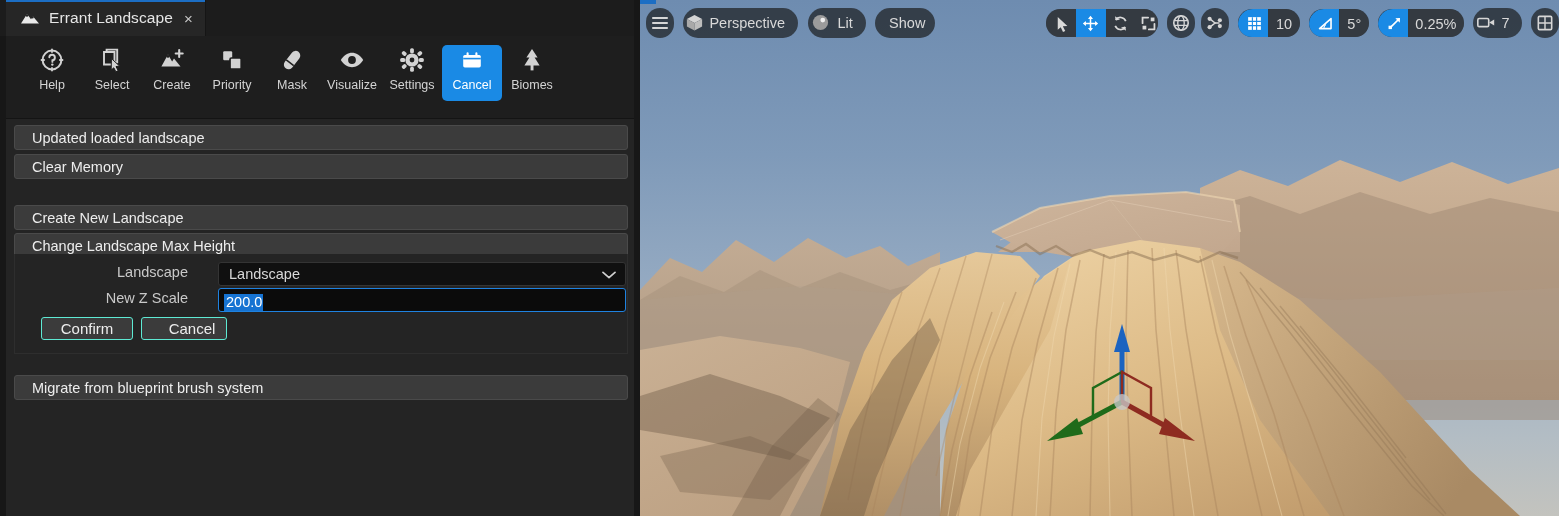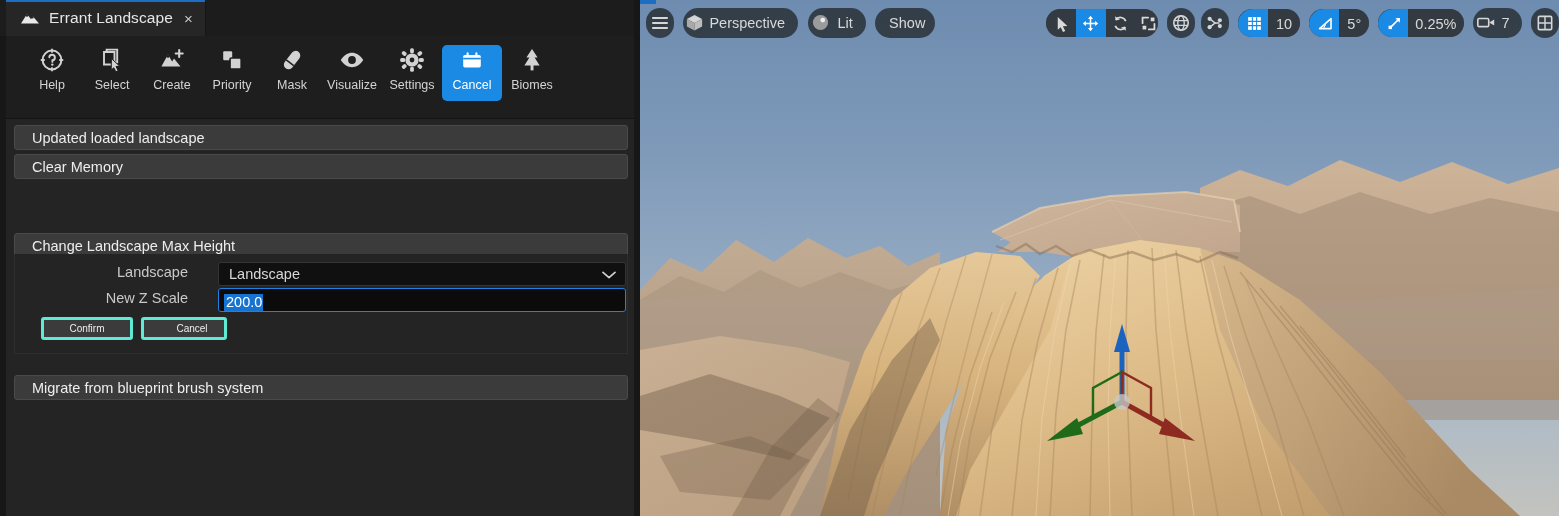--- a/index.html
+++ b/index.html
@@ -104,22 +104,22 @@
     position: absolute; left: 218px; top: 288px; width: 408px; height: 24px;
     background: #0b0b0b; border: 1px solid #1f82e0; border-radius: 3px;
     display: flex; align-items: flex-end; padding: 0 5px; cursor: text;
   }
   #numfield .sel {
     background: #1673d2; color: #ffffff; font-size: 14.5px;
     padding: 1px 1px 2px 2px; line-height: 1;
   }
   .act-btn {
     position: absolute; top: 317px; height: 23px;
-    background: #3b3b3b; border: 3px solid #5eead4; border-radius: 3px;
-    color: #ededed; font-size: 10px;
+    background: #3b3b3b; border: 1px solid #5eead4; border-radius: 3px;
+    color: #ededed; font-size: 15px;
     display: flex; align-items: center; justify-content: center;
     cursor: pointer;
   }
 
   
   #viewport {
     position: absolute; left: 640px; top: 0; width: 919px; height: 516px;
     overflow: hidden; background: #8aa0b8;
   }
   #sky {
@@ -295,20 +295,21 @@
           </svg>
         </span>
         <span class="mode-lbl">Biomes</span>
       </div>
     </div>
 
     <div id="content">
       <div class="list-btn" style="top:6px;">Updated loaded landscape</div>
       <div class="list-btn" style="top:35px;">Clear Memory</div>
 
+      <div class="list-btn" style="top:86px;">Create New Landscape</div>
       <div class="list-btn" style="top:114px;">Change Landscape Max Height</div>
 
       <div id="formgroup"></div>
 
       <div class="list-btn" style="top:256px;">Migrate from blueprint brush system</div>
     </div>
 
     <div class="form-label" style="left:0; top:260px;">Landscape</div>
     <div class="form-label" style="left:0; top:286px;">New Z Scale</div>
 

